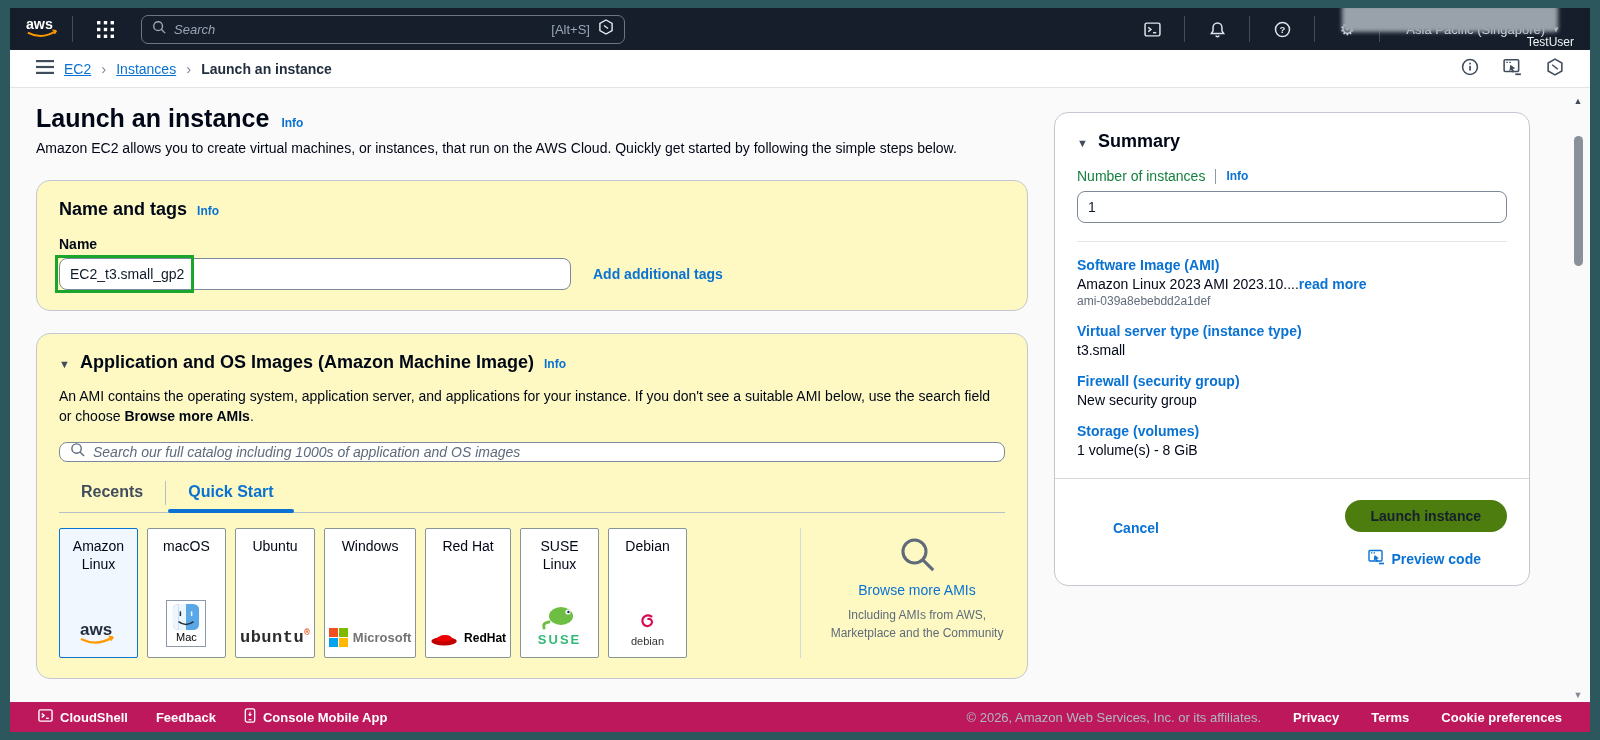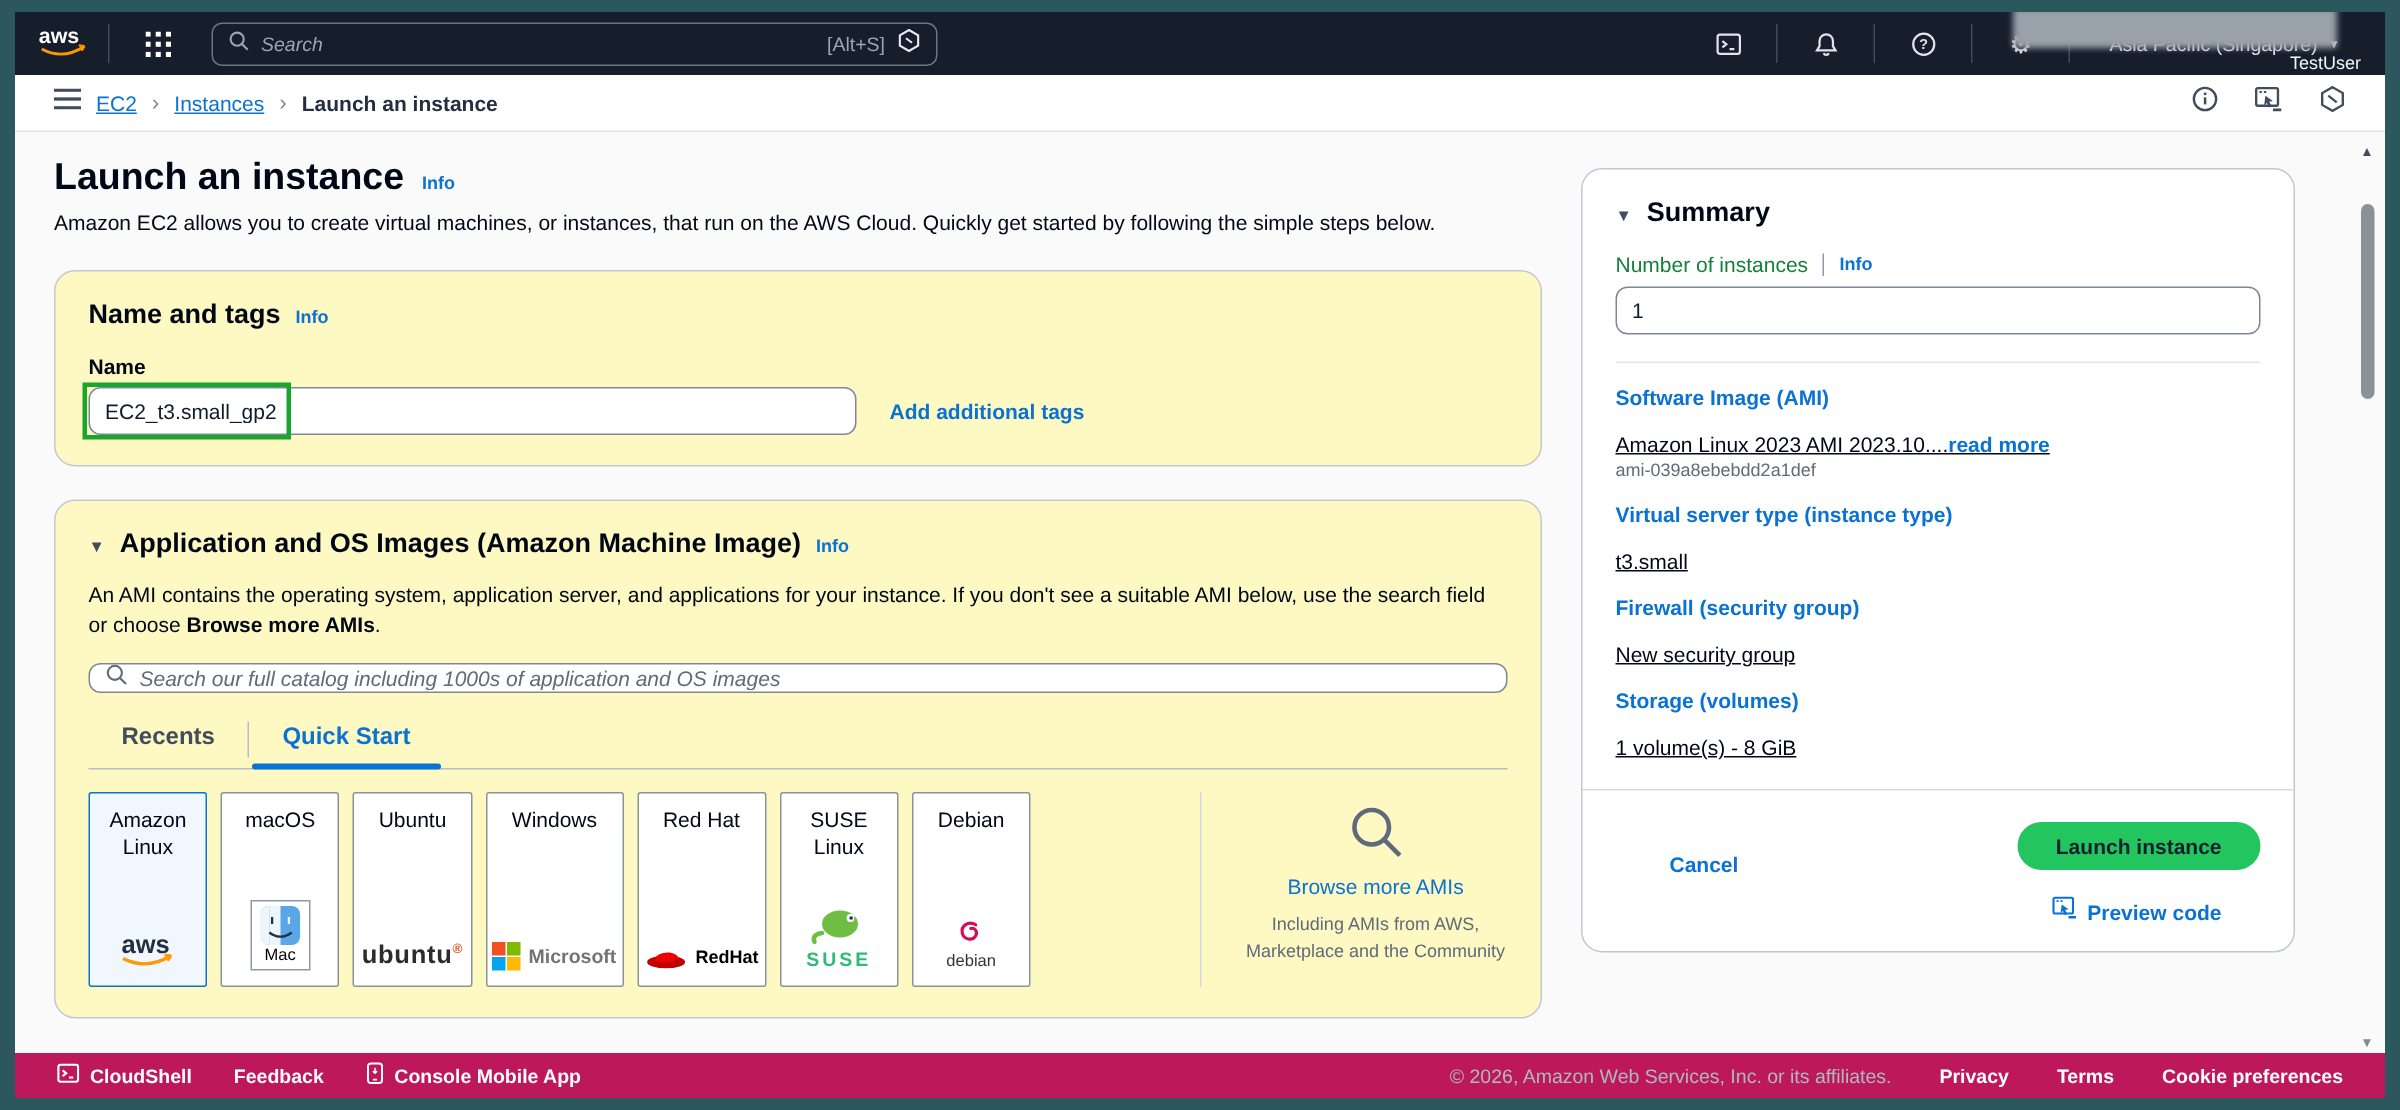--- a/index.html
+++ b/index.html
@@ -65,21 +65,21 @@
   .tab-sep { width:1px; background:#b6bec9; margin:7px 0; }
 
   .os-row { margin-top:15px; display:flex; align-items:stretch; }
   .os-card { width:92px; height:130px; border:1px solid #879596; border-radius:2px; background:#fff; margin-right:9px; display:flex; flex-direction:column; align-items:center; padding:8px 4px 10px; cursor:pointer; }
   .os-card.selected { border:1px solid #0972d3; background:#f0f7ff; }
   .os-title { font-size:14px; color:#000716; text-align:center; line-height:1.3; }
   .os-logo { margin-top:auto; display:flex; flex-direction:column; align-items:center; }
   .aws-logo-dark text { font-family:"Liberation Sans",sans-serif; }
   .mac-box { border:1px solid #8d99a8; background:#fff; padding:2px 5px 3px; display:flex; flex-direction:column; align-items:center; }
   .mac-box span { font-size:11px; color:#000; }
-  .ubuntu-text { font-size:17px; color:#2c2c2c; font-weight:700; letter-spacing:0.5px; }
+  .ubuntu-text { font-size:17px; color:#2c2c2c; font-weight:700; letter-spacing:0.5px;font-family:Liberation Mono, monospace; }
   .ubuntu-mark { color:#e95420; font-size:9px; vertical-align:super; }
   .ms-wrap { display:flex; align-items:center; gap:5px; }
   .ms-grid { display:grid; grid-template-columns:9px 9px; grid-template-rows:9px 9px; gap:1px; }
   .ms-grid i:nth-child(1){background:#f25022} .ms-grid i:nth-child(2){background:#7fba00}
   .ms-grid i:nth-child(3){background:#00a4ef} .ms-grid i:nth-child(4){background:#ffb900}
   .ms-text { font-size:13px; color:#737373; font-weight:700; }
   .rh-wrap { display:flex; align-items:center; gap:4px; }
   .rh-text { font-size:12px; font-weight:700; color:#000; }
   .suse-text { font-size:13px; font-weight:700; color:#30ba78; letter-spacing:2px; margin-top:2px; }
   .deb-text { font-size:11px; color:#333; margin-top:1px; }
@@ -94,27 +94,27 @@
 
   
   .summary-card { margin-top:14px; background:#fff; border:1px solid #c3c8d0; border-radius:14px; padding:18px 22px 16px; }
   .sum-label-row { margin-top:16px; display:flex; align-items:center; gap:10px; }
   .sum-label { font-size:14px; font-weight:400; color:#15803d; }
   .sum-vdiv { width:1px; height:15px; background:#8d99a8; }
   .sum-input { margin-top:7px; width:100%; }
   .sum-hr { margin-top:18px; border:0; border-top:1px solid #e4e7ea; }
   .sum-row { margin-top:15px; }
   .sum-link-label { font-size:14px; font-weight:700; color:#0972d3; cursor:pointer; }
-  .sum-value { margin-top:15px; font-size:14px; color:#000716;text-decoration:underline; }
+  .sum-value { margin-top:3px; font-size:14px; color:#000716; }
   .read-more { color:#0972d3; font-weight:700; cursor:pointer; }
   .sum-sub { margin-top:2px; font-size:12px; color:#5f6b7a; }
   .sum-bigdiv { margin:20px -22px 0; border:0; border-top:1px solid #d5d9de; }
   .sum-actions { margin-top:17px; display:flex; align-items:center; padding-left:36px; }
   .cancel-link { font-size:14px; font-weight:700; color:#0972d3; cursor:pointer;margin-top:24px; }
-  .launch-btn { margin-left:auto; height:32px; padding:0 26px; background:#22c55e; border:0; border-radius:16px; font-size:14px; font-weight:700; color:#14202e; cursor:pointer; font-family:"Liberation Sans",sans-serif; }
+  .launch-btn { margin-left:auto; height:32px; padding:0 26px; background:#4d7c0f; border:0; border-radius:16px; font-size:14px; font-weight:700; color:#14202e; cursor:pointer; font-family:"Liberation Sans",sans-serif; }
   .preview-row { margin-top:13px; display:flex; justify-content:flex-end; align-items:center; gap:7px; color:#0972d3; padding-right:26px; }
   .preview-label { font-size:14px; font-weight:700; cursor:pointer; }
 
   
   .scrollbar { position:absolute; top:8px; right:5px; bottom:2px; width:14px; display:flex; flex-direction:column; align-items:center; }
   .scroll-up { font-size:9px; color:#414d5c; cursor:pointer; }
   .scroll-thumb { width:9px; height:130px; background:#8b9198; border-radius:5px; margin-top:30px; cursor:pointer; }
   .scroll-down { margin-top:auto; font-size:9px; color:#828a94; cursor:pointer; }
 
   

